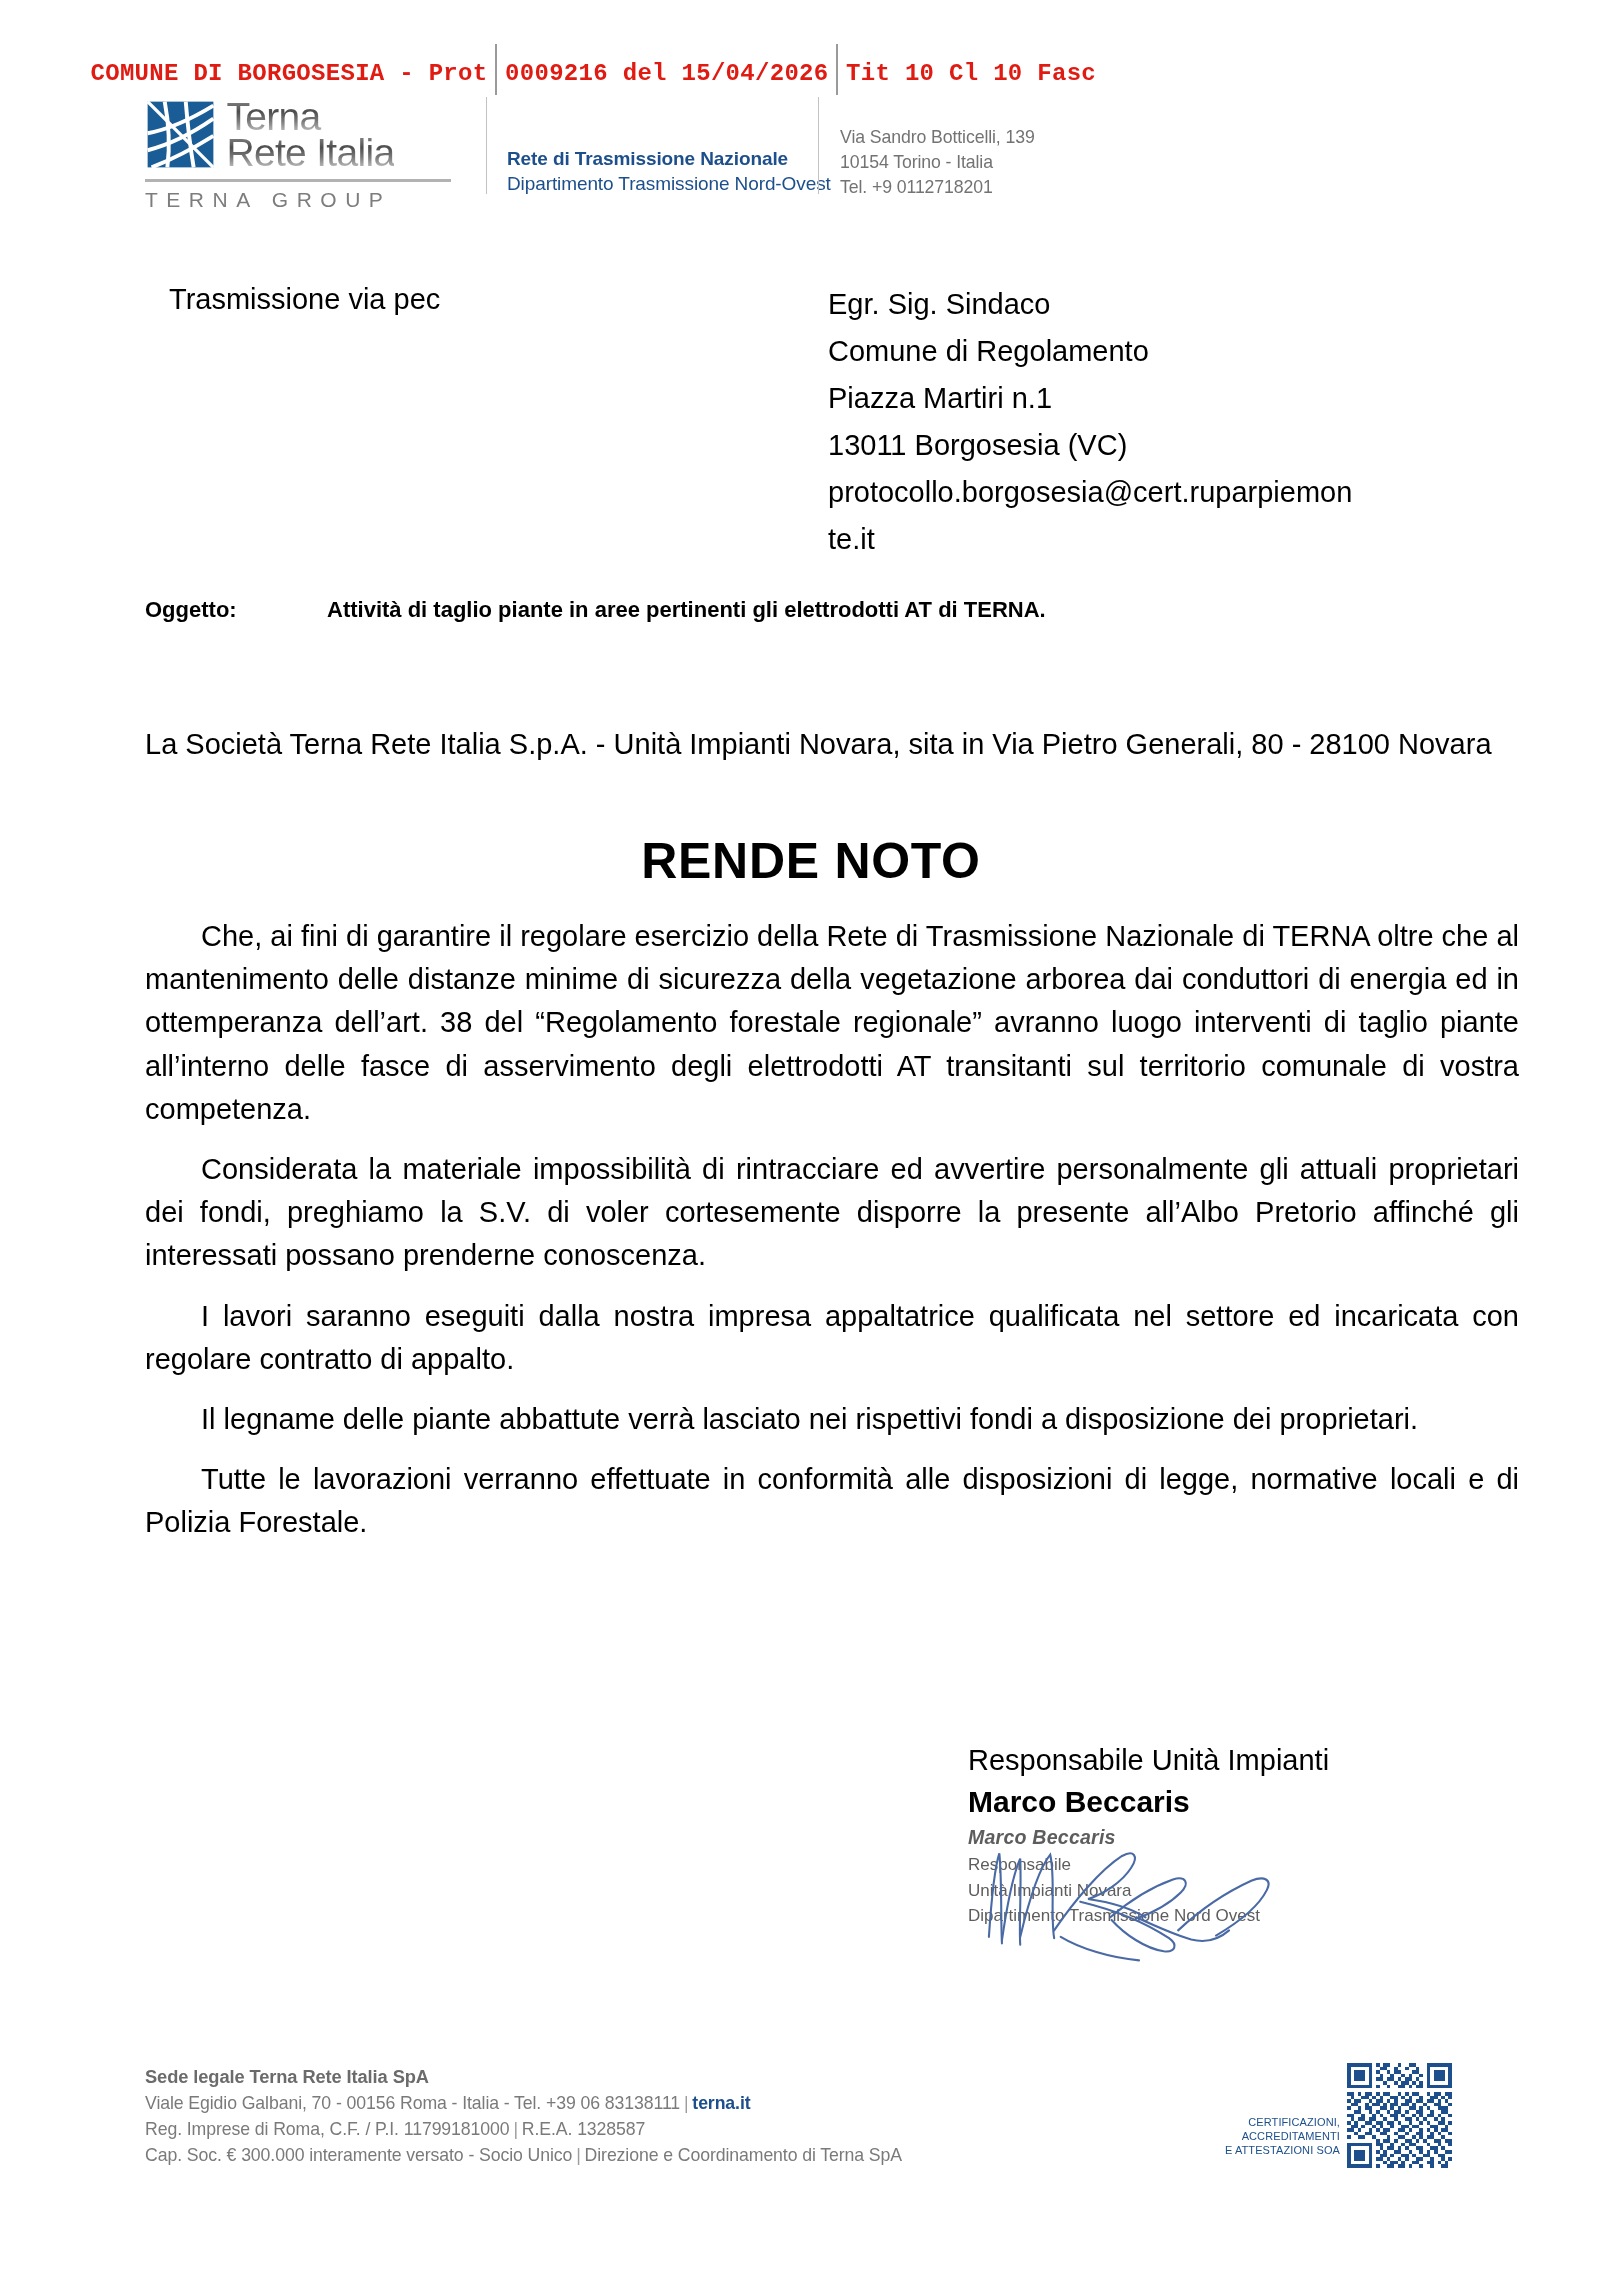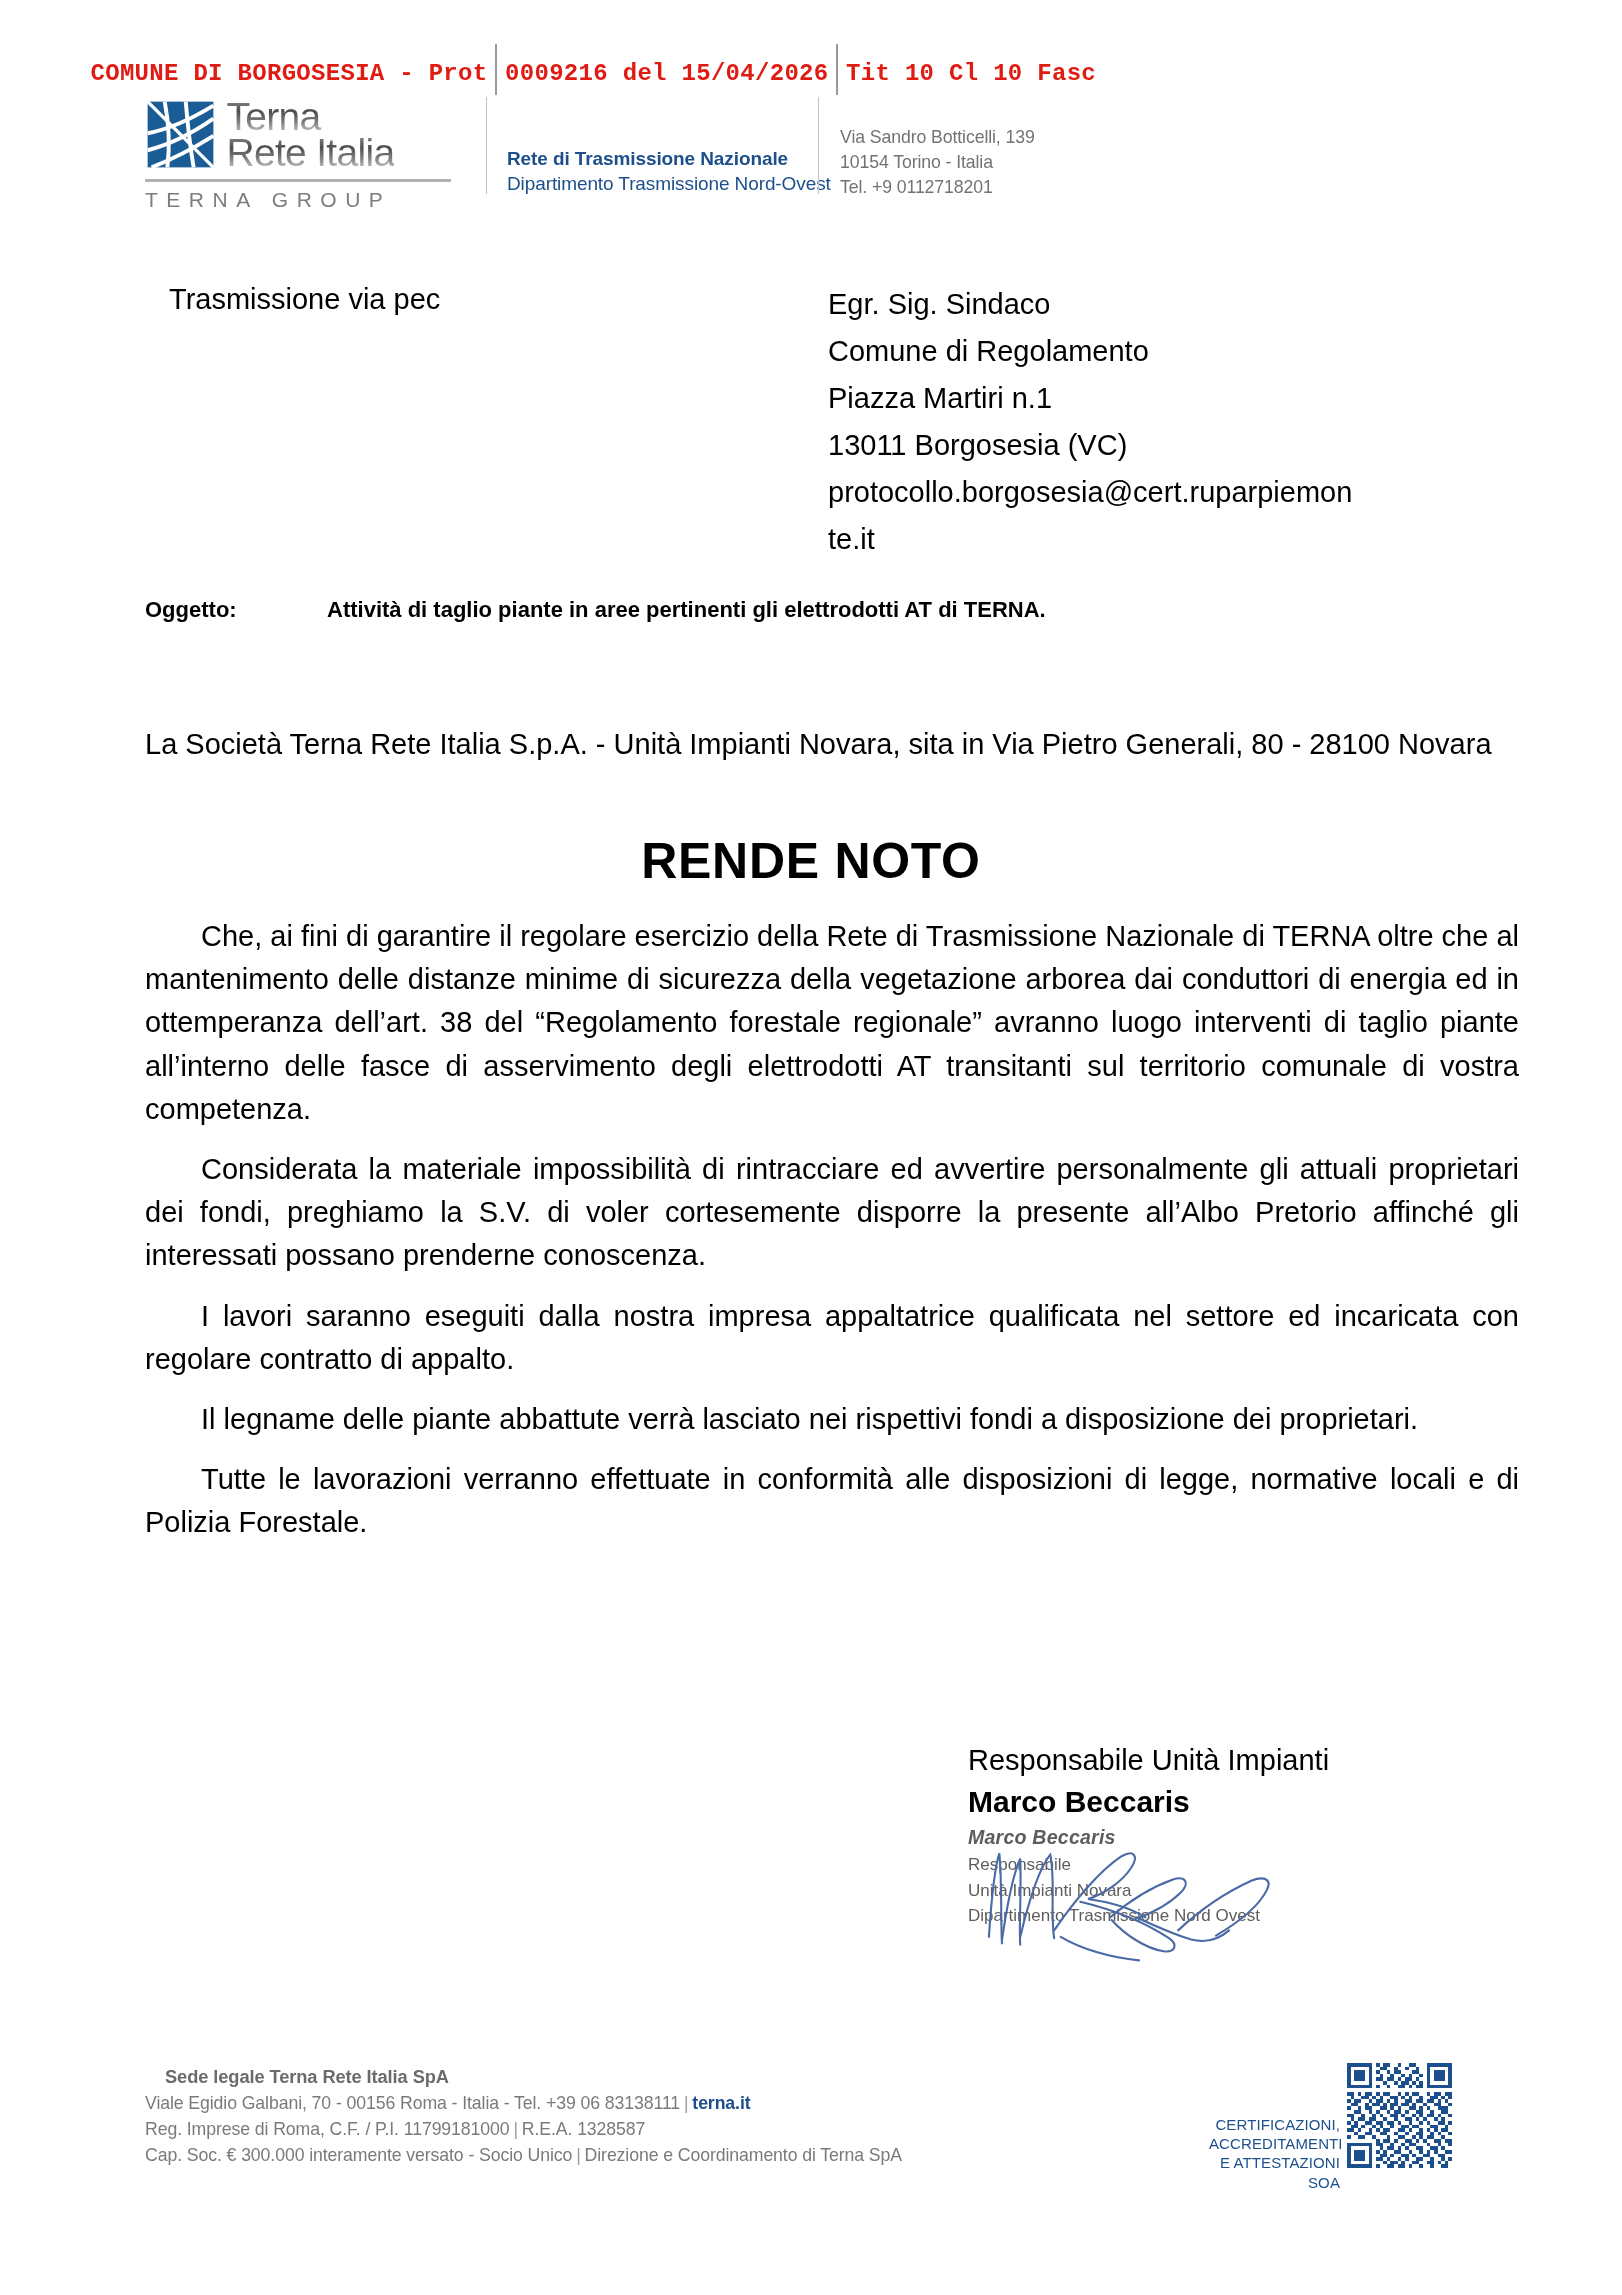--- a/index.html
+++ b/index.html
@@ -133,27 +133,27 @@
   .stampblk .s4 { font-size:17px; }
   .scribble { position:absolute; left:982px; top:1839px; width:314px; height:124px; z-index:2; pointer-events:none; }
   .footer {
     position:absolute; left:145px; top:2063px;
     font-family:"Liberation Sans", sans-serif;
     color:#7a7a7a;
     font-size:17.7px;
     line-height:1.48;
     letter-spacing:-0.1px;
   }
-  .footer .f-title { font-weight:bold; color:#6b6b6b; font-size:18.3px;margin-left:20px; }
+  .footer .f-title { font-weight:bold; color:#6b6b6b; font-size:18.3px; }
   .footer .terna-link { color:#1d4f8c; font-weight:bold; }
   .footer .pipe { color:#9d9d9d; padding:0 3.9px; }
 
   .cert {
     position:absolute; left:1209px; top:2115px;
-    color:#1d4f8c; font-size:15px; line-height:1.28;
+    color:#1d4f8c; font-size:11px; line-height:1.28;
     text-align:right; width:131px; font-weight:normal;
     letter-spacing:0.1px;
   }
   .qr { position:absolute; left:1347px; top:2063px; width:105px; height:105px; }
 </style>
 </head>
 <body>
 
 <div class="page">
 

